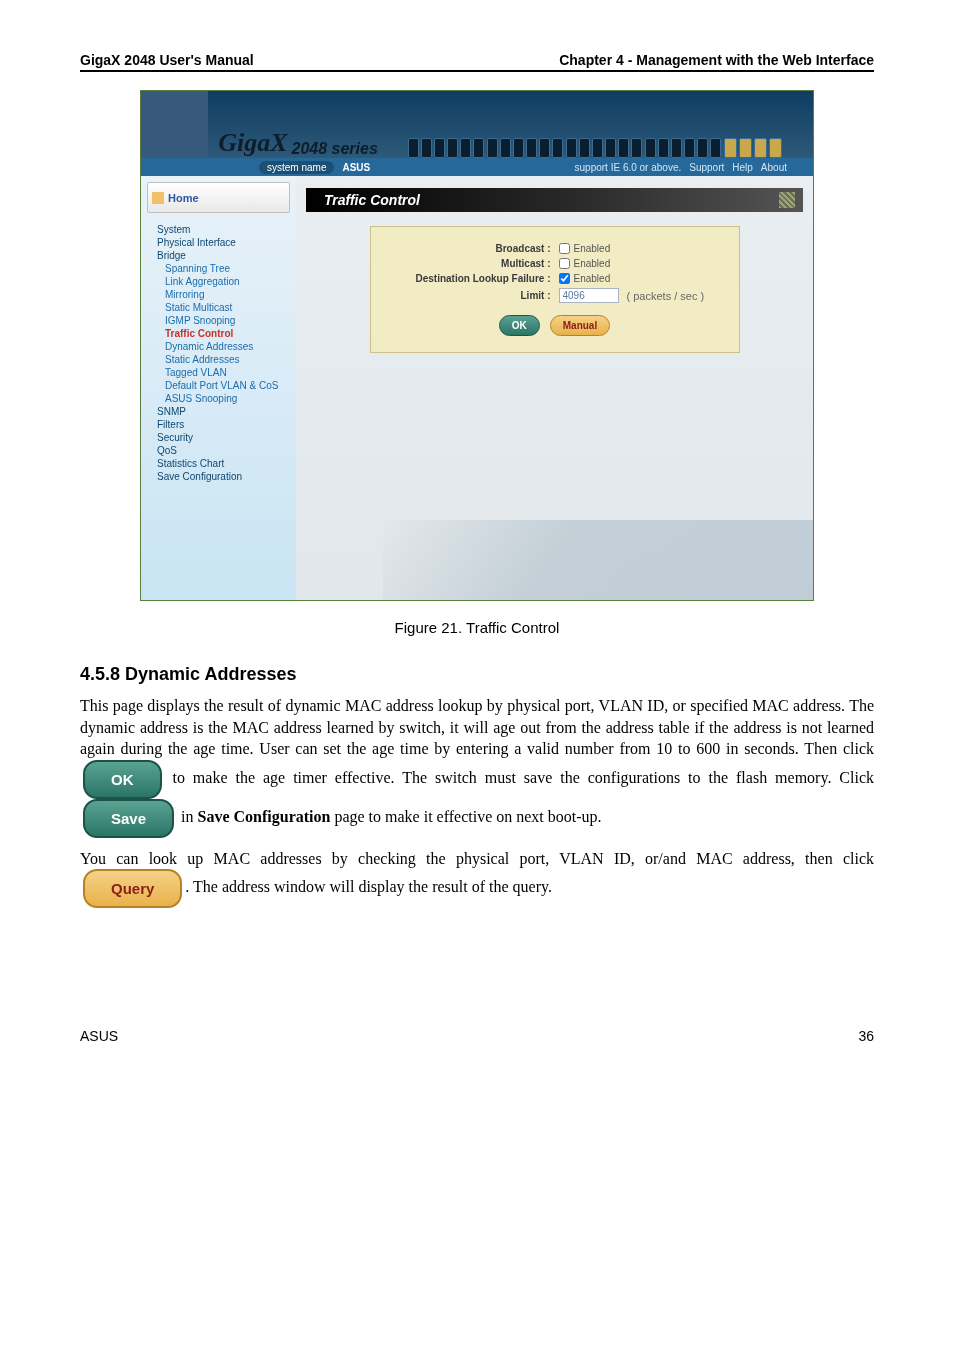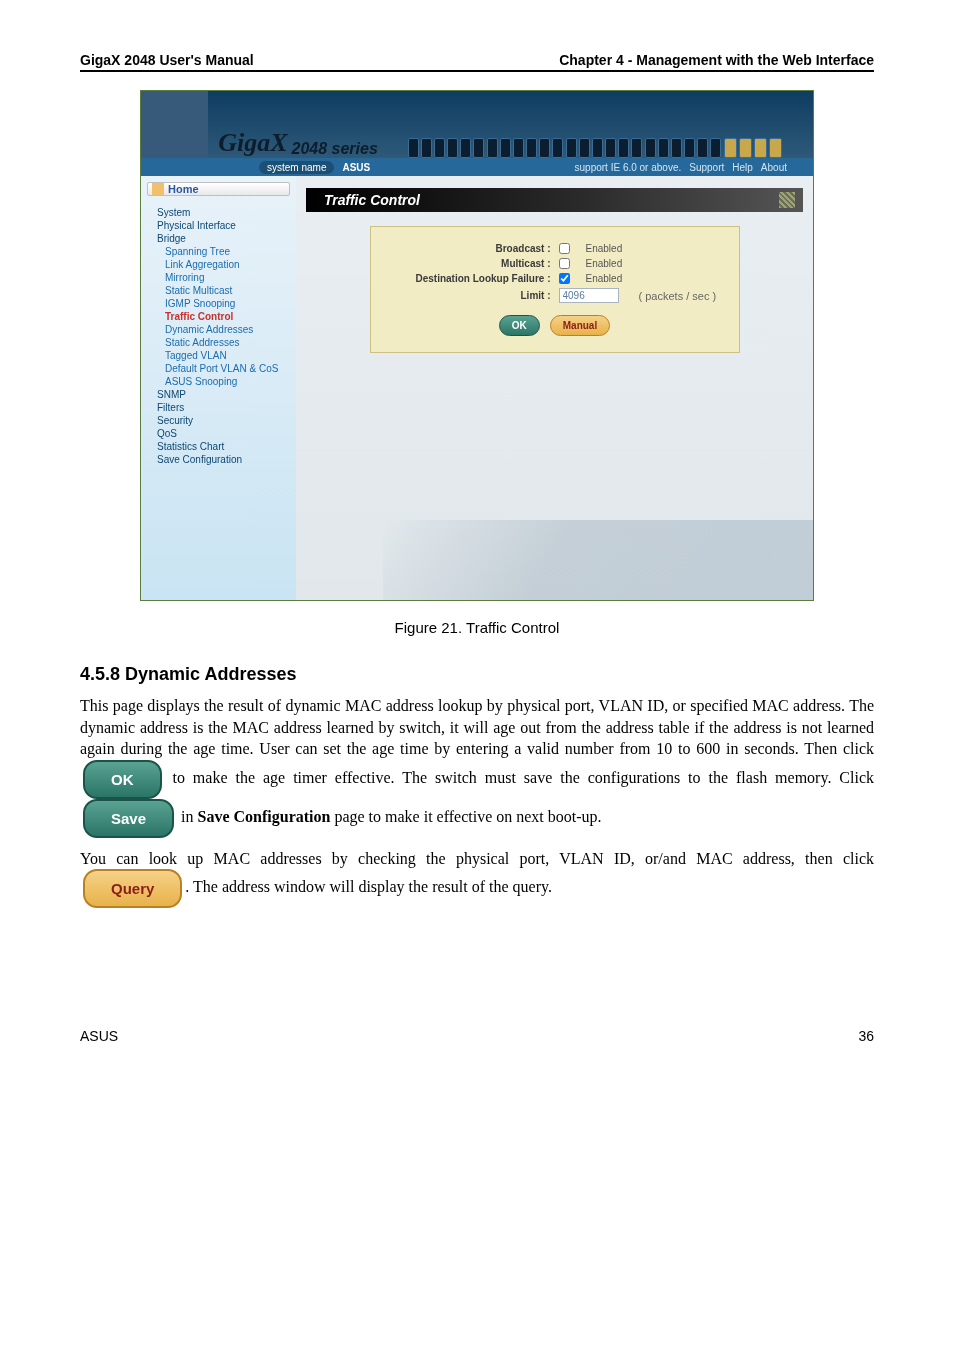--- a/index.html
+++ b/index.html
@@ -14,34 +14,34 @@
 .ss-ports{flex:1;margin:0 10px;display:flex;gap:3px;align-items:center;justify-content:center}
 .ss-portgrp{display:flex;gap:2px}
 .ss-port{width:11px;height:20px;background:#0b1e2f;border:1px solid #3a6c96;border-radius:2px}
 .ss-port.sfp{width:13px;background:#c9a74b}
 .ss-bar{position:absolute;top:67px;left:0;right:0;height:18px;background:#27689a;display:flex;align-items:center;font:10px Arial;color:#fff}
 .ss-bar .chip{margin-left:118px;background:#1b4f73;border-radius:8px;padding:1px 8px}
 .ss-bar .name{margin-left:8px;font-weight:bold}
 .ss-bar .rt{margin-left:auto;margin-right:26px;display:flex;gap:8px}
 .ss-bar .rt span{color:#cfe6f4}
 .ss-side{position:absolute;top:85px;left:0;width:155px;bottom:0;background:linear-gradient(#e8f2f9,#c9e4f3)}
-.ss-home{margin:6px 6px 0;height:14px;background:linear-gradient(#fff,#e8e8e8);border:1px solid #c0c0c0;border-radius:2px;display:flex;align-items:center;font:bold 11px Arial;color:#2c57a1;padding-left:20px;position:relative}
+.ss-home{margin:6px 6px 0;height:31px;background:linear-gradient(#fff,#e8e8e8);border:1px solid #c0c0c0;border-radius:2px;display:flex;align-items:center;font:bold 11px Arial;color:#2c57a1;padding-left:20px;position:relative}
 .ss-home::before{content:"";position:absolute;left:4px;width:12px;height:12px;background:#f0c06a}
 .ss-nav{padding:10px 8px;font:10px Arial;color:#0d4772}
 .ss-nav div{padding:1px 0 1px 8px}
 .ss-nav .top{color:#0d4772}
 .ss-nav .sub{padding-left:16px;color:#1a6cae}
 .ss-nav .cur{color:#c9302c;font-weight:bold}
 .ss-main{position:absolute;top:85px;left:155px;right:0;bottom:0;background:linear-gradient(#e8eef1,#e1e7eb)}
 .ss-title{margin:12px 10px 0;height:24px;background:linear-gradient(90deg,#000 0%,#2a2a2a 55%,#555 100%);color:#fff;font:italic bold 14px Arial;padding-left:18px;line-height:24px;position:relative}
 .ss-title::after{content:"";position:absolute;right:8px;top:4px;width:16px;height:16px;background:repeating-linear-gradient(45deg,#9ea27b,#9ea27b 2px,#6b6e50 2px,#6b6e50 4px)}
 .ss-form{margin:14px auto;width:370px;background:#f2ecc5;border:1px solid #cdbf86;padding:14px 14px 16px}
 .ss-row{display:flex;align-items:center;font:bold 10px Arial;color:#3a3a3a;padding:2px 0}
 .ss-row .lbl{flex:1;text-align:right;padding-right:8px}
-.ss-row .val{flex:1;text-align:left;display:flex;align-items:center;gap:16px;font-weight:normal;color:#555}
+.ss-row .val{flex:1;text-align:left;display:flex;align-items:center;gap:4px;font-weight:normal;color:#555}
 .ss-row input[type=checkbox]{width:11px;height:11px}
 .ss-row input[type=text]{width:60px;height:15px;border:1px solid #a8b4c0;font:10px Arial;padding:0 3px;color:#5a7ca0}
 .ss-row .hint{font-size:11px;color:#666;margin-left:4px}
 .ss-btns{display:flex;justify-content:center;gap:10px;margin-top:10px}
 .pill{border-radius:12px;font:bold 10px Arial;padding:4px 12px;border:1px solid;display:inline-block}
 .pill.green{background:linear-gradient(#5aa393,#2b7567);border-color:#1a5448;color:#fff}
 .pill.orange{background:linear-gradient(#f5d188,#e8b24a);border-color:#b88124;color:#8c1b1b}
 .ss-footerwm{position:absolute;right:0;bottom:0;width:430px;height:80px;background:linear-gradient(120deg,transparent 0%,rgba(140,160,175,.35) 40%,rgba(160,180,195,.5) 100%)}
 .caption{text-align:center;font-family:Arial,sans-serif;font-size:15px;margin-top:14px}
 h3.sec{font-family:Arial,sans-serif;font-size:18px;font-weight:bold;margin:28px 0 10px}

